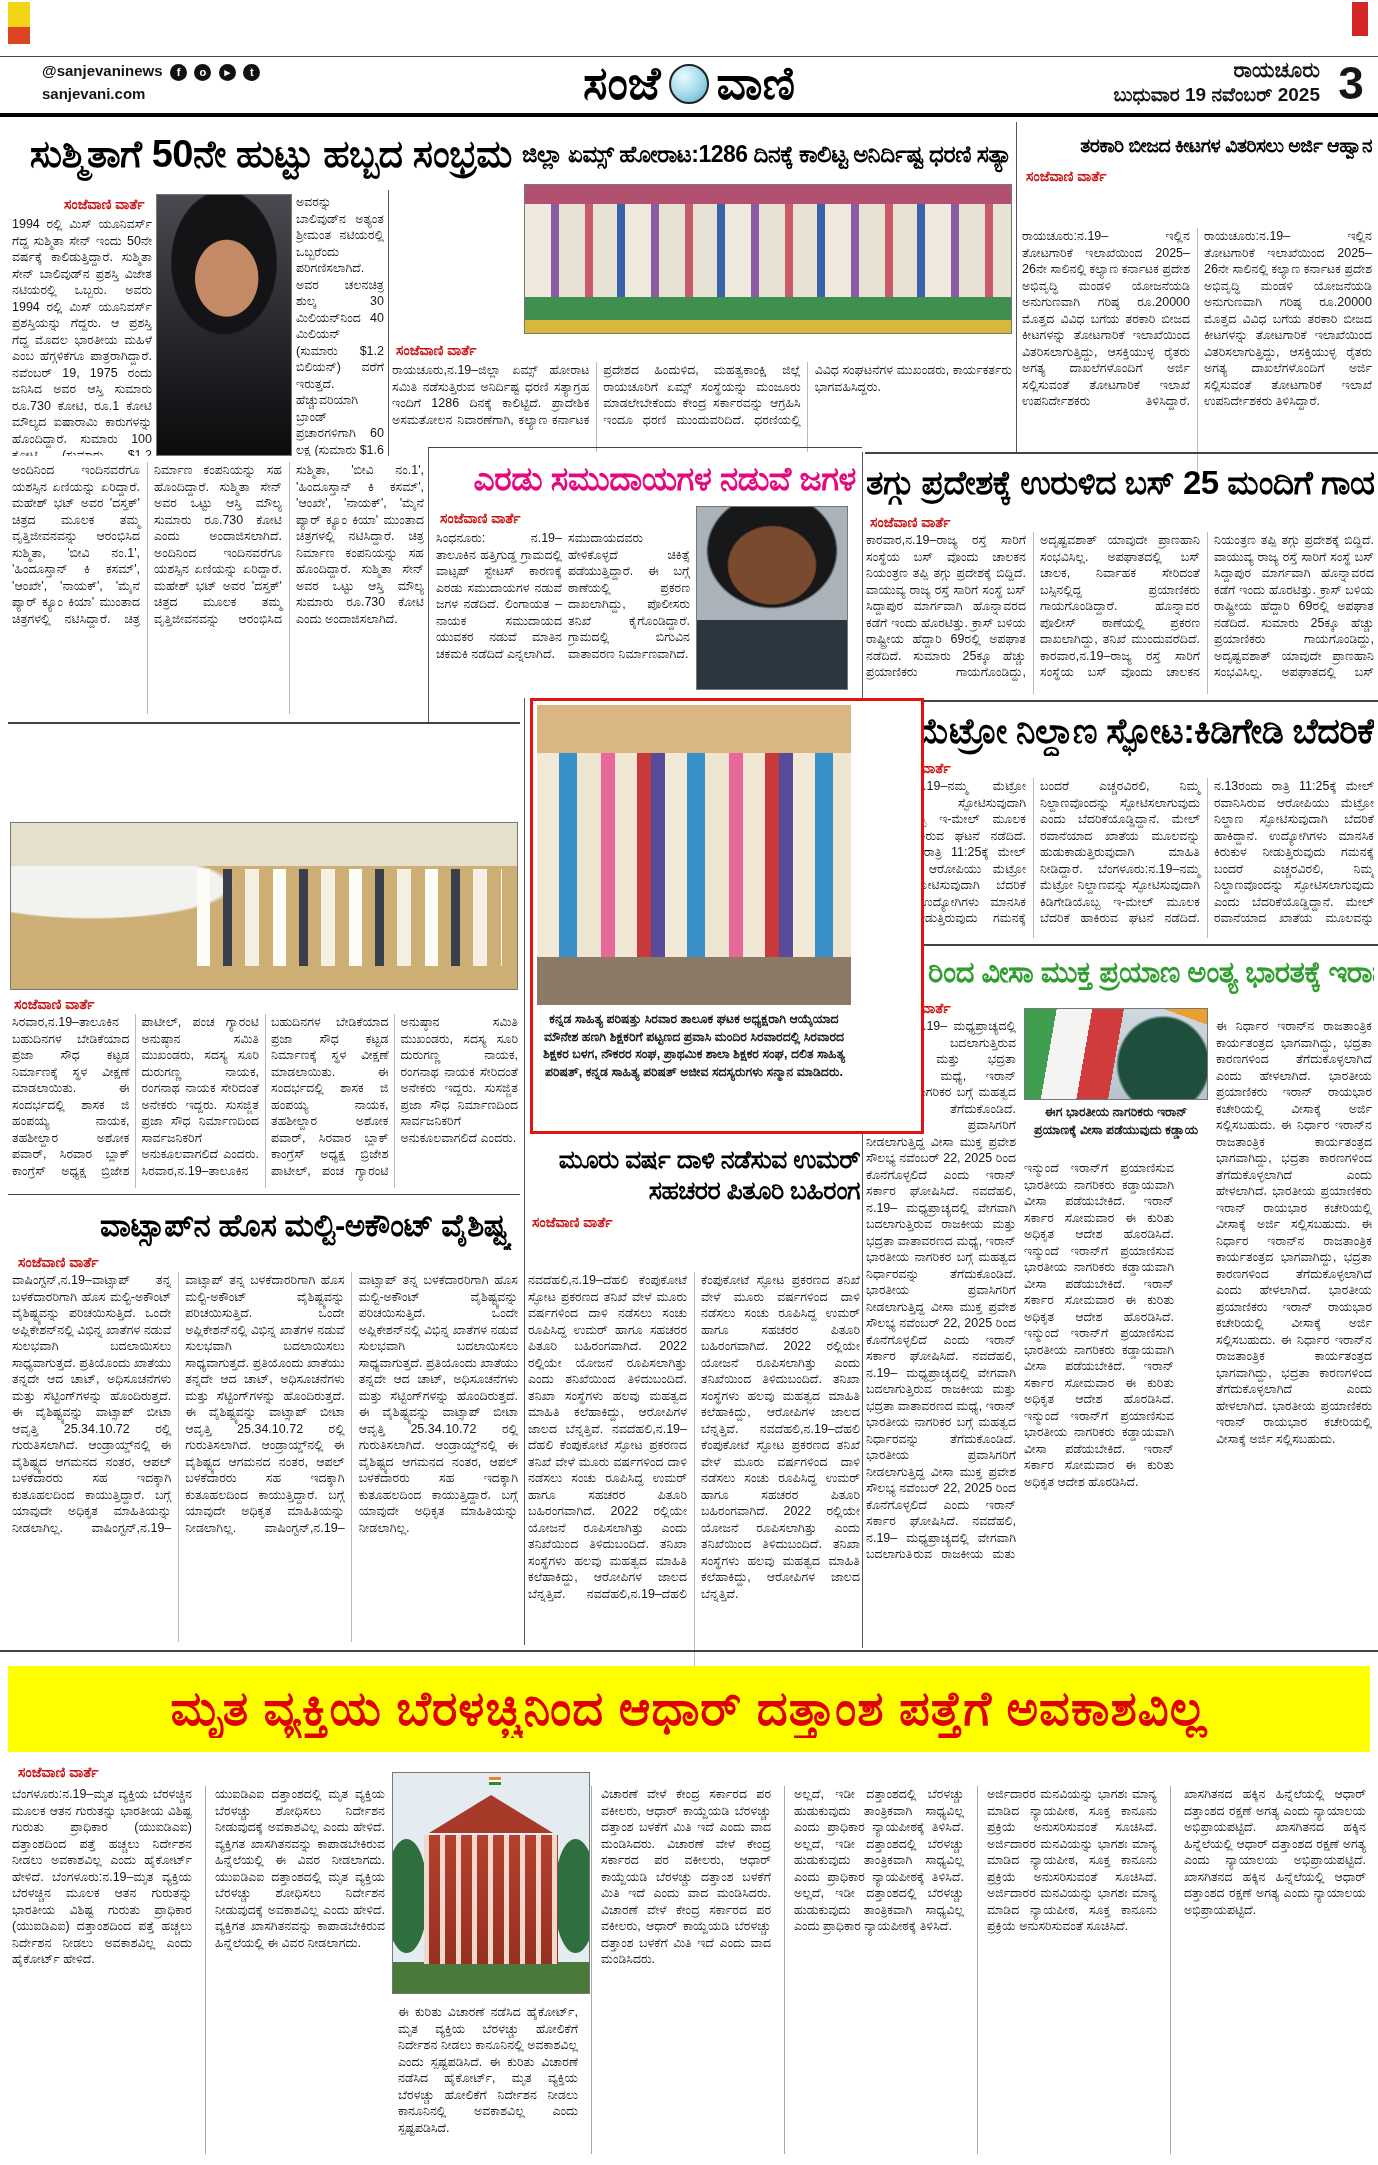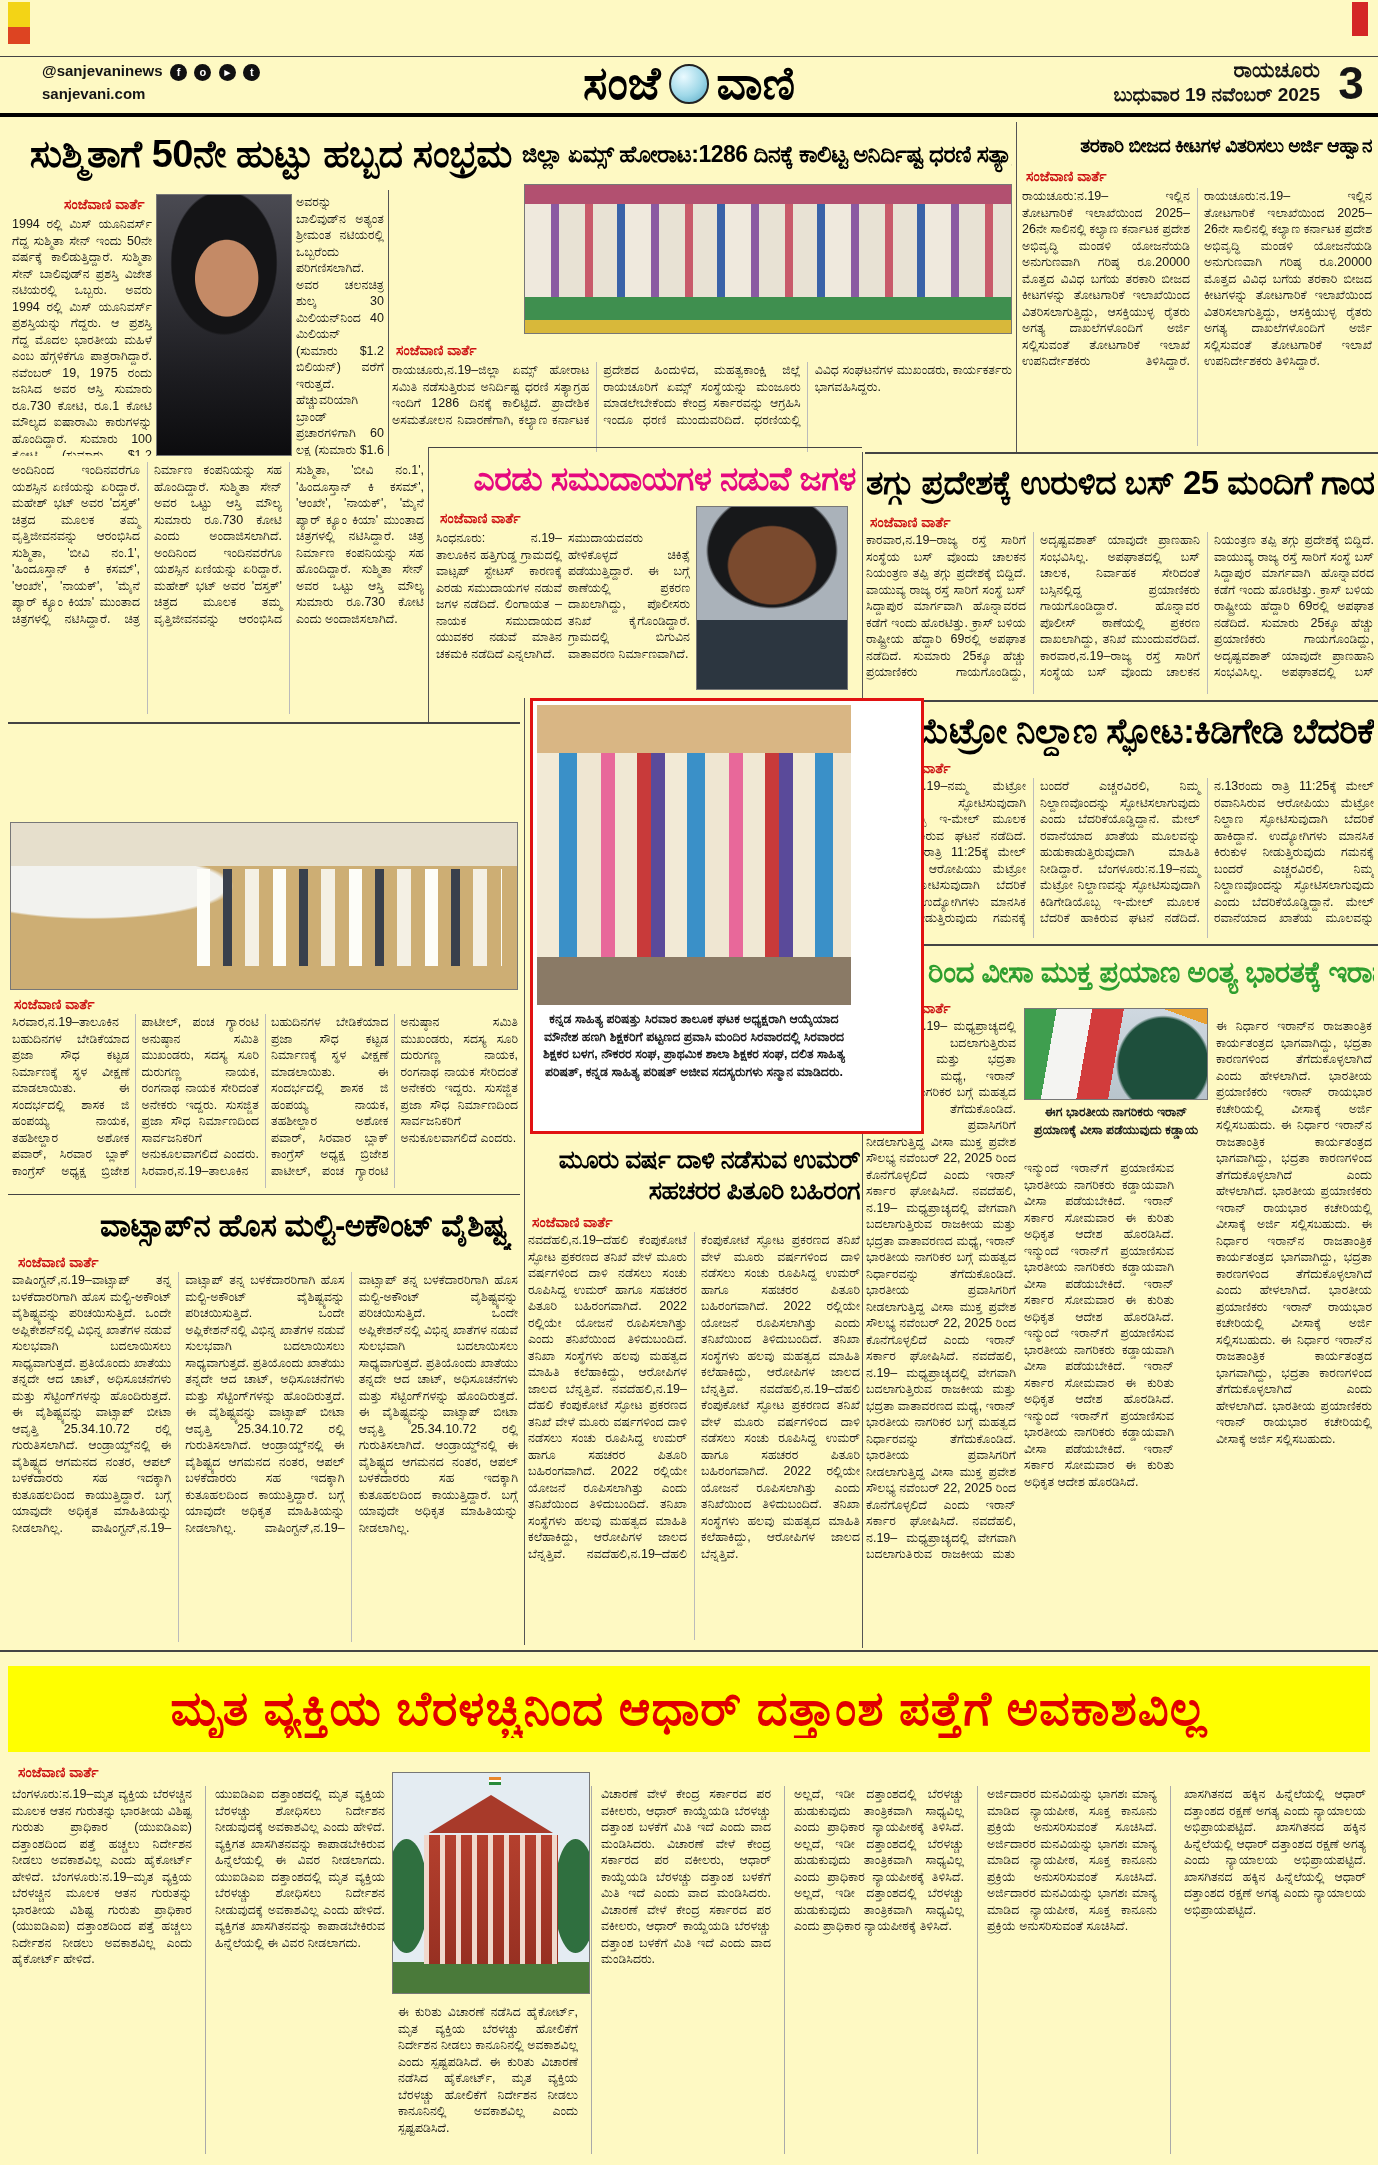--- a/index.html
+++ b/index.html
@@ -1,25 +1,25 @@
 <!DOCTYPE html>
 <html><head>
 <meta charset="utf-8">
 <style>
   html,body{margin:0;padding:0;background:#777;}
-  .page{position:relative;width:1378px;height:2165px;background:#fef9c3;
+  .page{position:relative;width:1378px;height:2165px;background:#ffffff;
         font-family:"Liberation Sans",sans-serif;color:#151515;overflow:hidden;}
   .abs{position:absolute;box-sizing:border-box;}
   .hl{position:absolute;box-sizing:border-box;font-weight:bold;color:#000;
       white-space:nowrap;overflow:hidden;text-align:right;letter-spacing:-0.5px;line-height:1.1;}
   .hl-wrap{white-space:normal;}
   .byline{position:absolute;color:#cc1111;font-weight:bold;font-size:14px;white-space:nowrap;}
   .bodytext{position:absolute;box-sizing:border-box;font-size:12.5px;line-height:1.32;
             text-align:justify;overflow:hidden;color:#141414;word-break:break-word;}
-  .cols2{column-count:2;column-gap:14px;column-rule:1px solid #bbb;}
+  .cols2{column-count:2;column-gap:14px;column-rule:1px solid #bbb;margin-top:40px;}
   .cols3{column-count:3;column-gap:14px;column-rule:1px solid #bbb;}
   .cols4{column-count:4;column-gap:12px;column-rule:1px solid #bbb;}
   .vrule{position:absolute;width:1px;background:#555;}
   .hrule{position:absolute;height:1px;background:#444;}
   .photo{position:absolute;box-sizing:border-box;border:1px solid #777;overflow:hidden;}
   .caption{box-sizing:border-box;font-weight:bold;font-size:12.5px;line-height:1.4;
            text-align:center;overflow:hidden;}
   
   .masthead{position:absolute;left:50%;top:56px;transform:translateX(-50%);
             display:flex;align-items:center;gap:8px;font-weight:900;font-size:46px;color:#000;}

